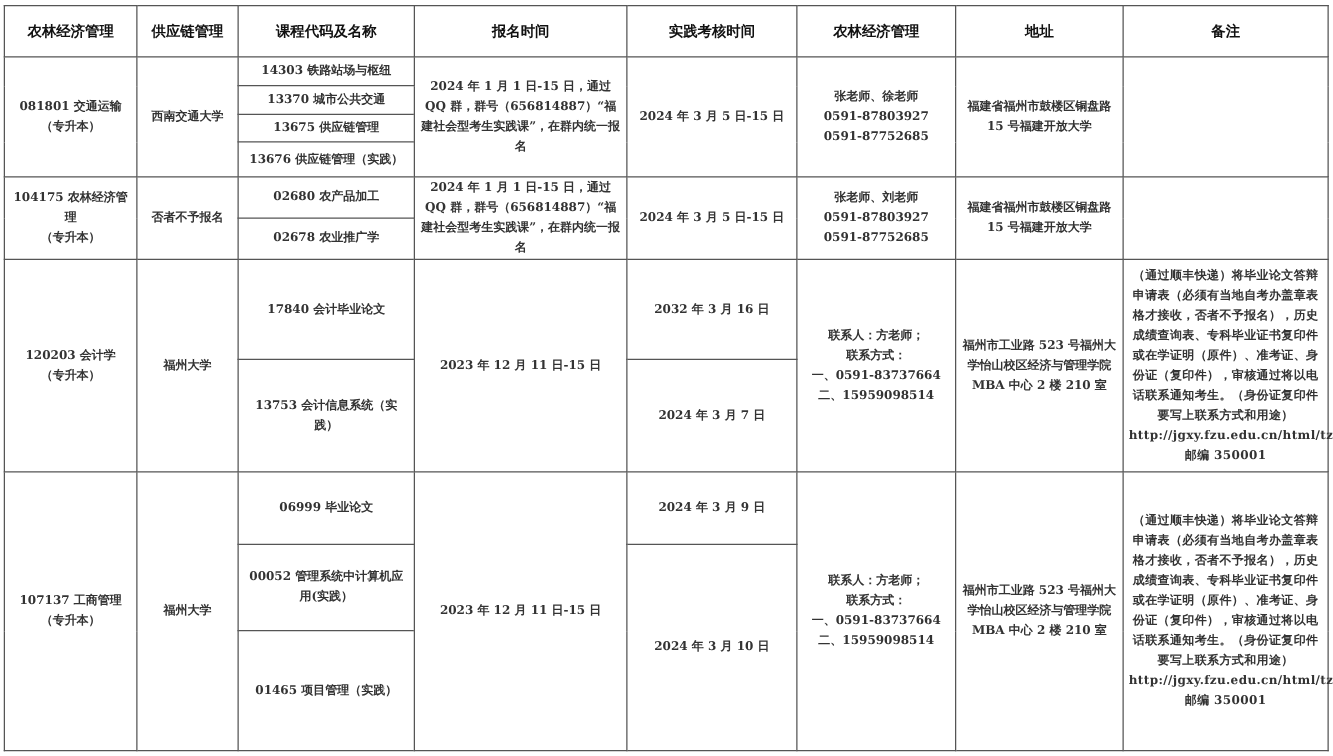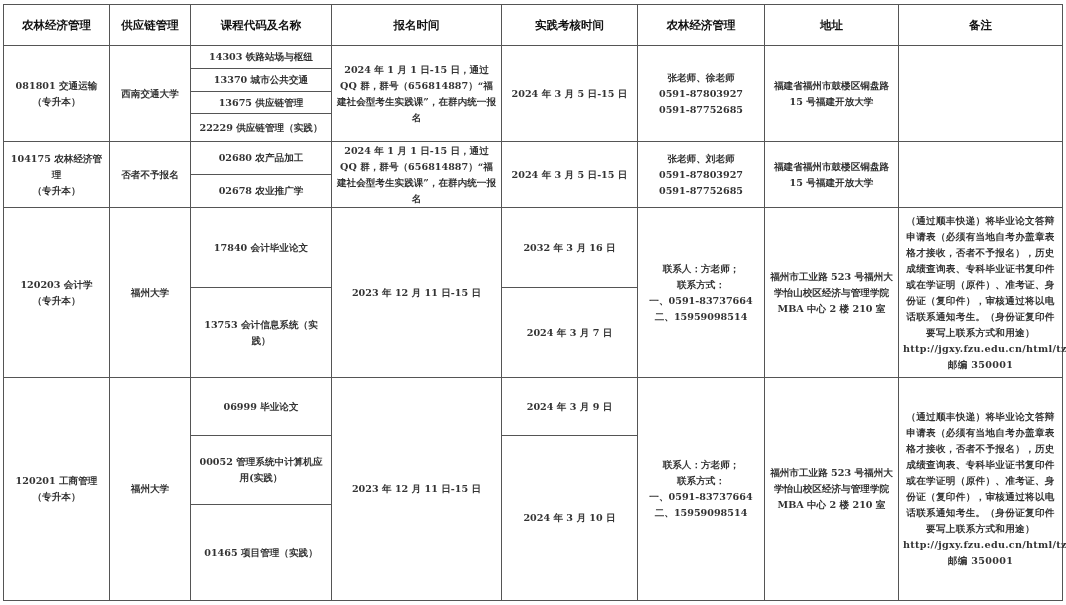--- a/index.html
+++ b/index.html
@@ -71,21 +71,21 @@
       <td rowspan="4" class="tight">福建省福州市鼓楼区铜盘路 15 号福建开放大学</td>
       <td rowspan="4"></td>
     </tr>
     <tr style="height:23px">
       <td class="course">13370 城市公共交通</td>
     </tr>
     <tr style="height:22px">
       <td class="course">13675 供应链管理</td>
     </tr>
     <tr style="height:28px">
-      <td class="course">22229 供应链管理（实践）</td>
+      <td class="course">13676 供应链管理（实践）</td>
     </tr>
 
     <tr style="height:33px">
       <td rowspan="2">
         <span class="ln">104175 农林经济管理</span>
         <span class="ln">（专升本）</span>
       </td>
       <td rowspan="2">否者不予报名</td>
       <td class="course">02680 农产品加工</td>
       <td rowspan="2" class="tight">2024 年 1 月 1 日-15 日，通过 QQ 群，群号（656814887）“福建社会型考生实践课”，在群内统一报名</td>
@@ -123,21 +123,21 @@
         <span class="ln">http://jgxy.fzu.edu.cn/html/tzgg/cjb/1.html，邮编 350001</span>
       </td>
     </tr>
     <tr style="height:90px">
       <td class="course">13753 会计信息系统（实践）</td>
       <td>2024 年 3 月 7 日</td>
     </tr>
 
     <tr style="height:58px">
       <td rowspan="3">
-        <span class="ln">120201 工商管理</span>
+        <span class="ln">107137 工商管理</span>
         <span class="ln">（专升本）</span>
       </td>
       <td rowspan="3">福州大学</td>
       <td class="course">06999 毕业论文</td>
       <td rowspan="3">2023 年 12 月 11 日-15 日</td>
       <td>2024 年 3 月 9 日</td>
       <td rowspan="3">
         <span class="ln">联系人：方老师；</span>
         <span class="ln">联系方式：</span>
         <span class="ln">一、0591-83737664</span>

